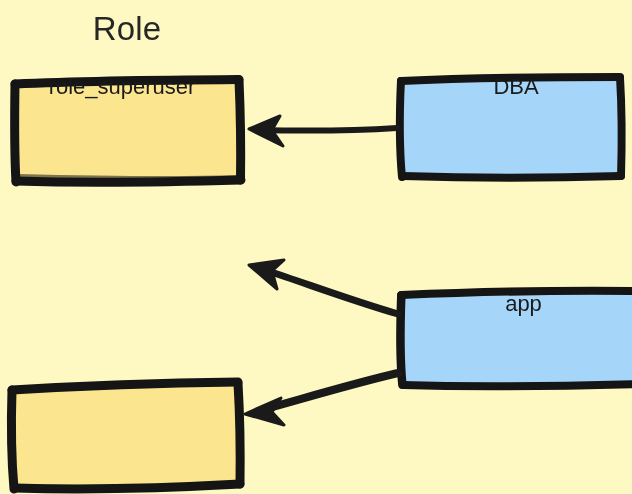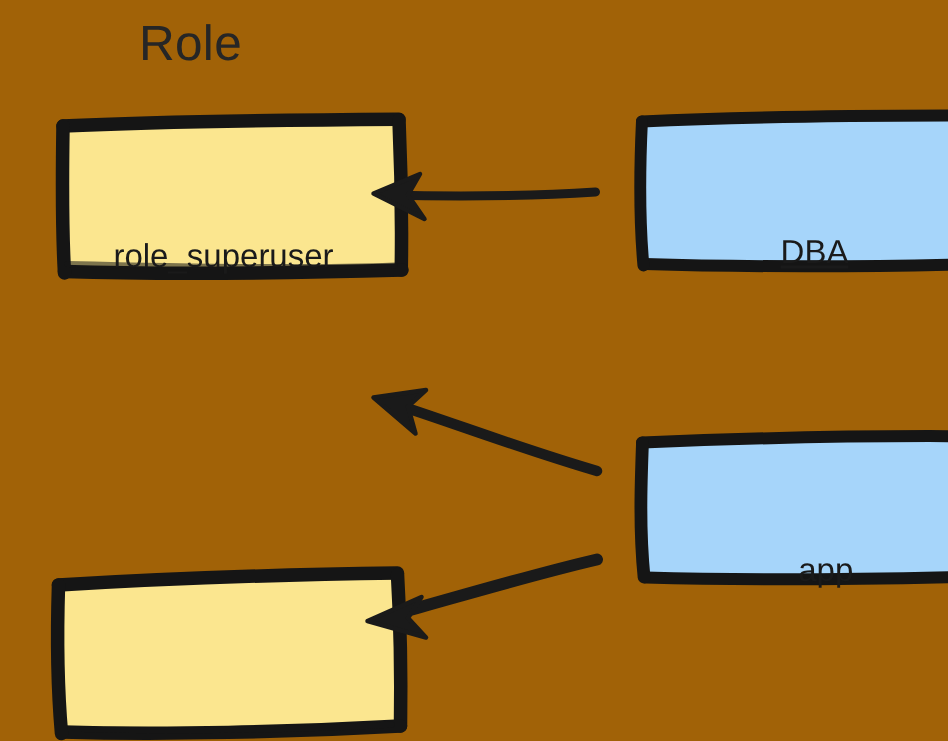--- a/index.html
+++ b/index.html
@@ -7,67 +7,66 @@
     padding: 0;
     background: #ffffff;
   }
   body {
     font-family: "Liberation Sans", sans-serif;
   }
   #canvas {
     position: relative;
     width: 632px;
     height: 494px;
-    background: #a16207;
+    background: #fef9c3;
     overflow: hidden;
   }
   .col-header {
     position: absolute;
     font-size: 33px;
     line-height: 1;
     color: #262626;
     white-space: nowrap;
     transform: translateX(-50%);
     letter-spacing: 0.2px;
   }
   #header-role  { left: 127px; top: 12px; }
   #header-user  { left: 512px; top: 12px; }
 
   .node {
     position: absolute;
     display: flex;
-    align-items: flex-end;
+    align-items: flex-start;
     justify-content: center;
     box-sizing: border-box;
     font-size: 22px;
     color: #1a1a1a;
     white-space: nowrap;
     z-index: 2;
-    margin-left: 27px;
   }
   .node .node-label {
     position: relative;
     z-index: 3;
     pointer-events: none;
   }
   
   .node > svg.sketch {
     position: absolute;
     left: 0;
     top: 0;
     width: 100%;
     height: 100%;
     overflow: visible;
     z-index: 1;
   }
 
   #node-role-superuser { left: 10px;  top: 76px;  width: 234px; height: 110px; }
   #node-role-migration { left: 8px;   top: 226px; width: 234px; height: 108px; }
   #node-role-rw        { left: 6px;   top: 379px; width: 236px; height: 114px; }
-  #node-dba            { left: 396px; top: 74px;  width: 228px; height: 107px; text-decoration: underline; }
+  #node-dba            { left: 396px; top: 74px;  width: 228px; height: 107px; }
   #node-app            { left: 396px; top: 287px; width: 245px; height: 102px; }
 
   #node-role-superuser .node-label { transform: translate(-5px, -2px); }
   #node-role-migration .node-label { transform: translate(-5px, -2px); }
   #node-role-rw        .node-label { transform: translate(-10px, 0px); }
   #node-dba            .node-label { transform: translate(6px, 0px); }
   #node-app            .node-label { transform: translate(5px, 4px); }
 
   #arrow-layer {
     position: absolute;

